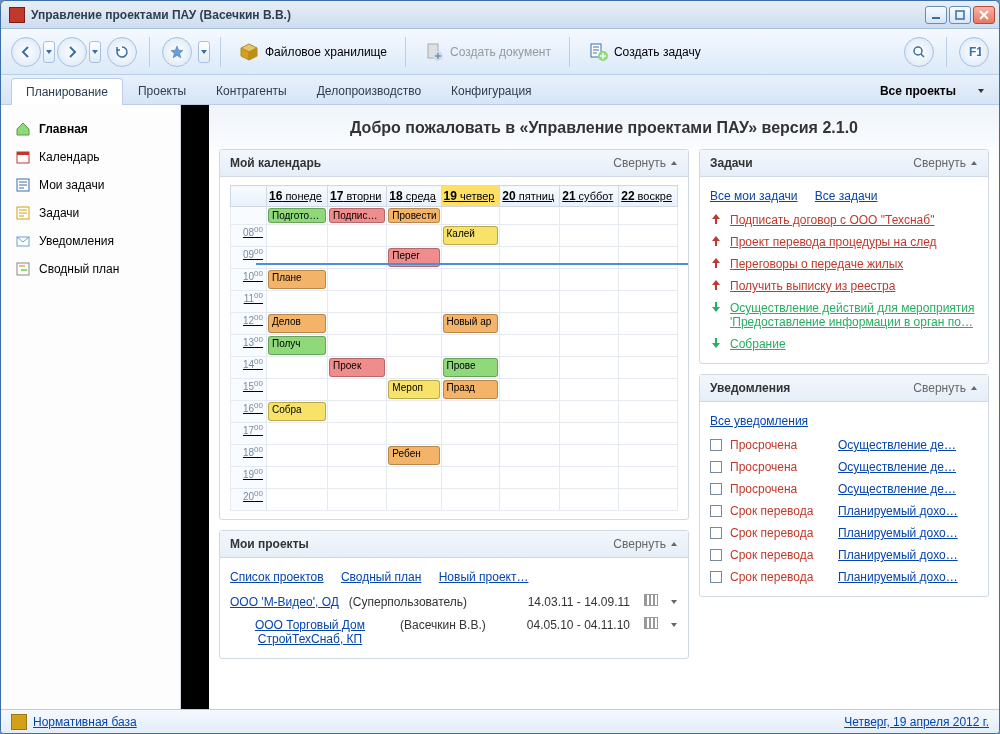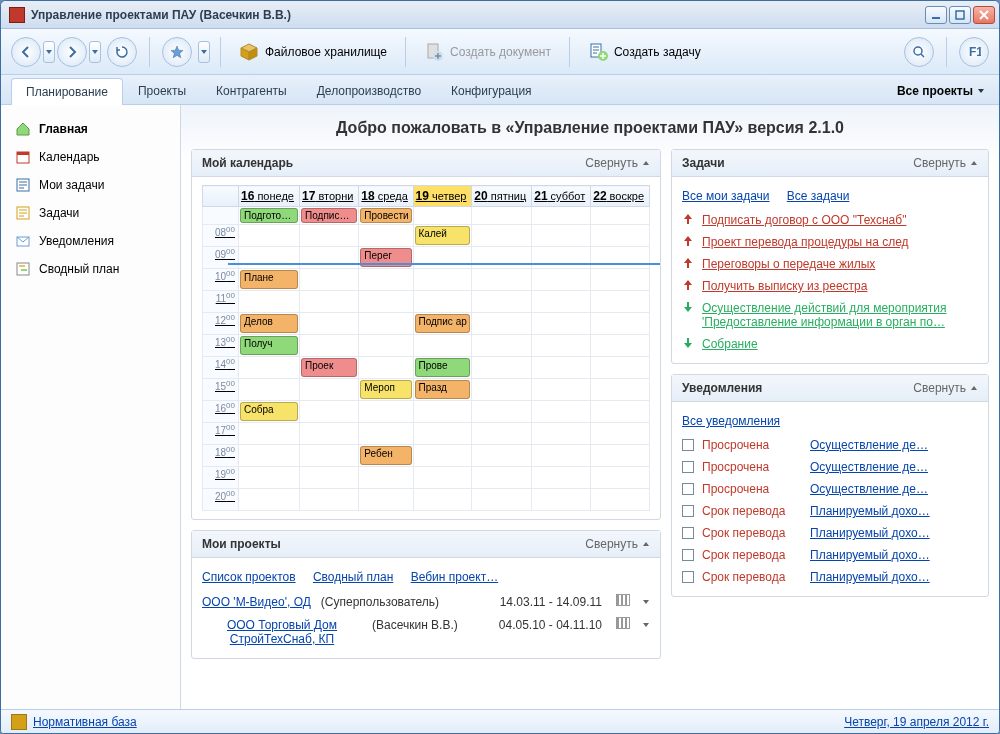--- a/index.html
+++ b/index.html
@@ -22,24 +22,24 @@
 .tb-sep { width: 1px; height: 30px; background: #b9cee8; margin: 0 6px; }
 .tb-item { display: flex; align-items: center; gap: 6px; padding: 4px 8px; cursor: pointer; }
 .tb-item.disabled { color: #999; cursor: default; }
 .tb-icon { width: 20px; height: 20px; display: inline-flex; align-items: center; justify-content: center; }
 .tb-spacer { flex: 1; }
 
 .tabs { height: 30px; background: linear-gradient(#e8f0fa,#d6e5f6); border-bottom: 1px solid #b9cee8; display: flex; align-items: flex-end; padding: 0 10px; }
 .tab { padding: 6px 14px; cursor: pointer; color: #2c3e50; border: 1px solid transparent; border-bottom: none; border-radius: 4px 4px 0 0; }
 .tab.active { background: #fff; border-color: #b9cee8; position: relative; top: 1px; }
 .tabs .spacer { flex: 1; }
-.tabs .allproj { padding: 6px 4px; font-weight: bold; cursor: pointer; display: flex; align-items: center; gap: 4px; }
+.tabs .allproj { padding: 6px 4px; font-weight: bold; cursor: pointer; display: flex; align-items: center; gap: 21px; }
 .tabs .allproj svg { width: 8px; height: 8px; fill: #333; }
 
-.mainrow { flex: 1; display: flex; overflow: hidden; background: #000000; }
+.mainrow { flex: 1; display: flex; overflow: hidden; background: #000000; gap: 28px; }
 .sidebar { width: 180px; border-right: 1px solid #cfd8e3; background: #fdfdfe; padding: 10px 0; }
 .side-item { display: flex; align-items: center; gap: 8px; padding: 6px 14px; cursor: pointer; }
 .side-item.active { font-weight: bold; }
 .side-icon { width: 16px; height: 16px; display: inline-flex; align-items: center; justify-content: center; }
 
 .content { flex: 1; overflow: auto; background: linear-gradient(#eef4fb, #fff 60px); }
 .welcome { text-align: center; font-size: 16px; font-weight: bold; color: #333; padding: 14px 0 12px; }
 .dash { display: flex; gap: 10px; padding: 0 10px 10px; align-items: flex-start; }
 .col-left { width: 470px; display: flex; flex-direction: column; gap: 10px; }
 .col-right { flex: 1; display: flex; flex-direction: column; gap: 10px; }
@@ -369,21 +369,21 @@
                       <td></td>
                     </tr>
                     <tr>
                       <td class="timecol">12<sup>00</sup></td>
                       <td>
                         <div class="ev orange">Делов</div>
                       </td>
                       <td></td>
                       <td></td>
                       <td>
-                        <div class="ev orange">Подпис ар</div>
+                        <div class="ev orange">Новый ар</div>
                       </td>
                       <td></td>
                       <td></td>
                       <td></td>
                     </tr>
                     <tr>
                       <td class="timecol">13<sup>00</sup></td>
                       <td>
                         <div class="ev green">Получ</div>
                       </td>
@@ -489,21 +489,21 @@
                   <span>Свернуть</span>
                   <svg viewBox="0 0 8 8">
                     <path d="M1 6 L4 2 L7 6 Z"></path>
                   </svg>
                 </span>
             </div>
             <div class="panel-body">
               <div class="links">
                 <a>Список проектов</a>
                 <a>Сводный план</a>
-                <a>Вебин проект…</a>
+                <a>Новый проект…</a>
               </div>
               <div id="proj-rows">
                   <div class="proj-row">
                     <a class="proj-link">ООО 'М-Видео', ОД</a> 
                     <span class="owner">(Суперпользователь)</span> 
                     <span class="dates">14.03.11 - 14.09.11</span> 
                     <span class="chart-icn"></span>
                     <svg width="8" height="8" viewBox="0 0 8 8" style="margin-left:2px">
                       <path d="M1 2 L4 6 L7 2 Z" fill="#666"></path>
                     </svg>

